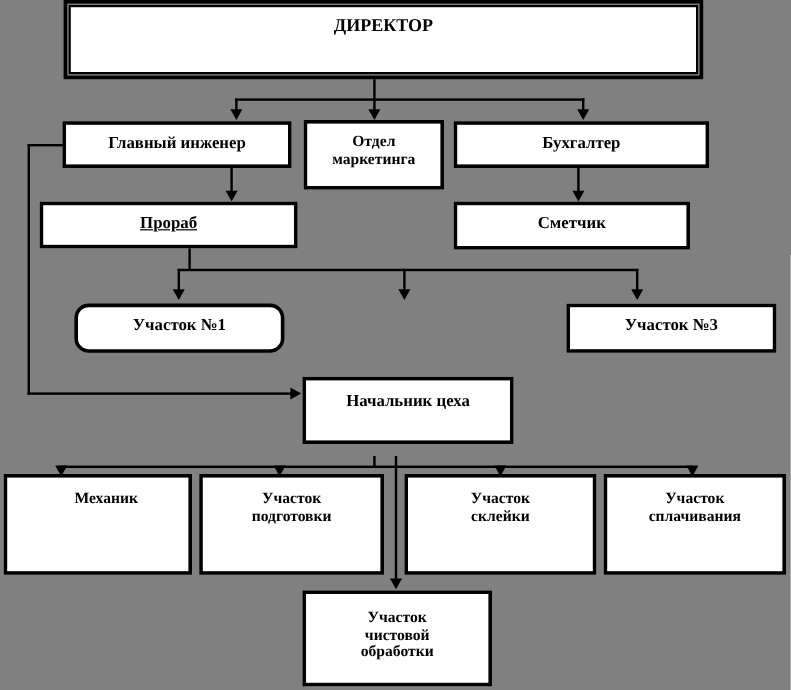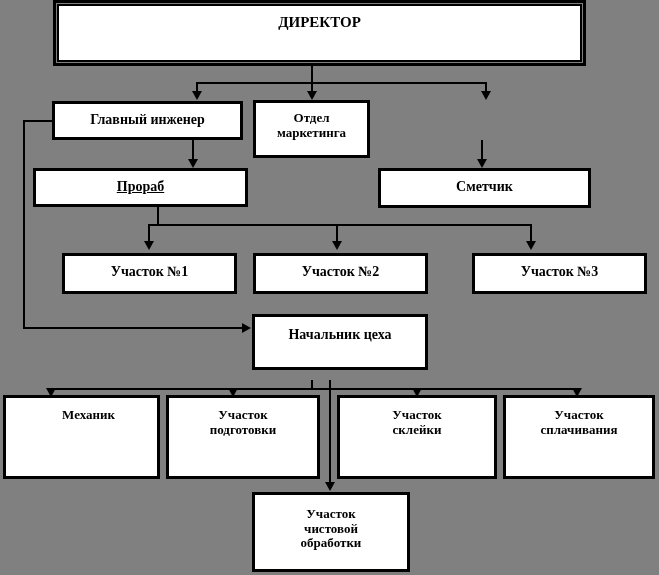--- a/index.html
+++ b/index.html
@@ -90,51 +90,51 @@
 
   <div class="node f13 pad8" style="left:253px; top:100px; width:117px; height:58px;">
     <span class="lbl">Отдел
 маркетинга</span>
   </div>
 
   <div class="node f14 pad8" style="left:52px; top:101px; width:191px; height:39px;">
     <span class="lbl">Главный инженер</span>
   </div>
 
+  <div class="node f14 pad8" style="left:378px; top:101px; width:213px; height:39px;">
+    <span class="lbl">Бухгалтер</span>
+  </div>
 
   <div class="ln vln" style="left:192px; top:140px; width:2px; height:20px;"></div>
   <div class="arrow-down" style="left:188px; top:159px;"></div>
 
   <div class="ln vln" style="left:481px; top:140px; width:2px; height:20px;"></div>
   <div class="arrow-down" style="left:477px; top:159px;"></div>
 
   <div class="node f14 pad8" style="left:33px; top:168px; width:215px; height:39px;text-decoration:underline;">
     <span class="lbl">Прораб</span>
   </div>
 
-  <div class="node f14 pad8" style="left:378px; top:168px; width:213px; height:40px;">
+  <div class="node f14 pad8" style="left:378px; top:168px; width:197px; height:40px;">
     <span class="lbl">Сметчик</span>
   </div>
 
   <div class="ln vln" style="left:157px; top:207px; width:2px; height:18px;"></div>
   <div class="ln hln" style="left:148px; top:224px; width:384px; height:2px;"></div>
   <div class="ln vln" style="left:148px; top:224px; width:2px; height:18px;"></div>
   <div class="ln vln" style="left:336px; top:224px; width:2px; height:18px;"></div>
   <div class="ln vln" style="left:530px; top:224px; width:2px; height:18px;"></div>
   <div class="arrow-down" style="left:144px; top:241px;"></div>
   <div class="arrow-down" style="left:332px; top:241px;"></div>
   <div class="arrow-down" style="left:526px; top:241px;"></div>
 
-  <div class="node f14 pad8" style="left:62px; top:253px; width:175px; height:41px;">
+  <div class="node f14 pad8" style="left:62px; top:253px; width:175px; height:41px;border-radius:12px;">
     <span class="lbl">Участок №1</span>
   </div>
 
-  <div class="node f14 pad8" style="left:253px; top:253px; width:175px; height:41px;">
-    <span class="lbl">Участок №2</span>
-  </div>
 
   <div class="node f14 pad8" style="left:444px; top:253px; width:175px; height:41px;margin-left:28px;">
     <span class="lbl">Участок №3</span>
   </div>
 
   <div class="ln hln" style="left:23px; top:120px; width:31px; height:2px;"></div>
   <div class="ln vln" style="left:23px; top:120px; width:2px; height:209px;"></div>
   <div class="ln hln" style="left:23px; top:327px; width:220px; height:2px;"></div>
   <div class="arrow-right" style="left:242px; top:323px;"></div>
 

